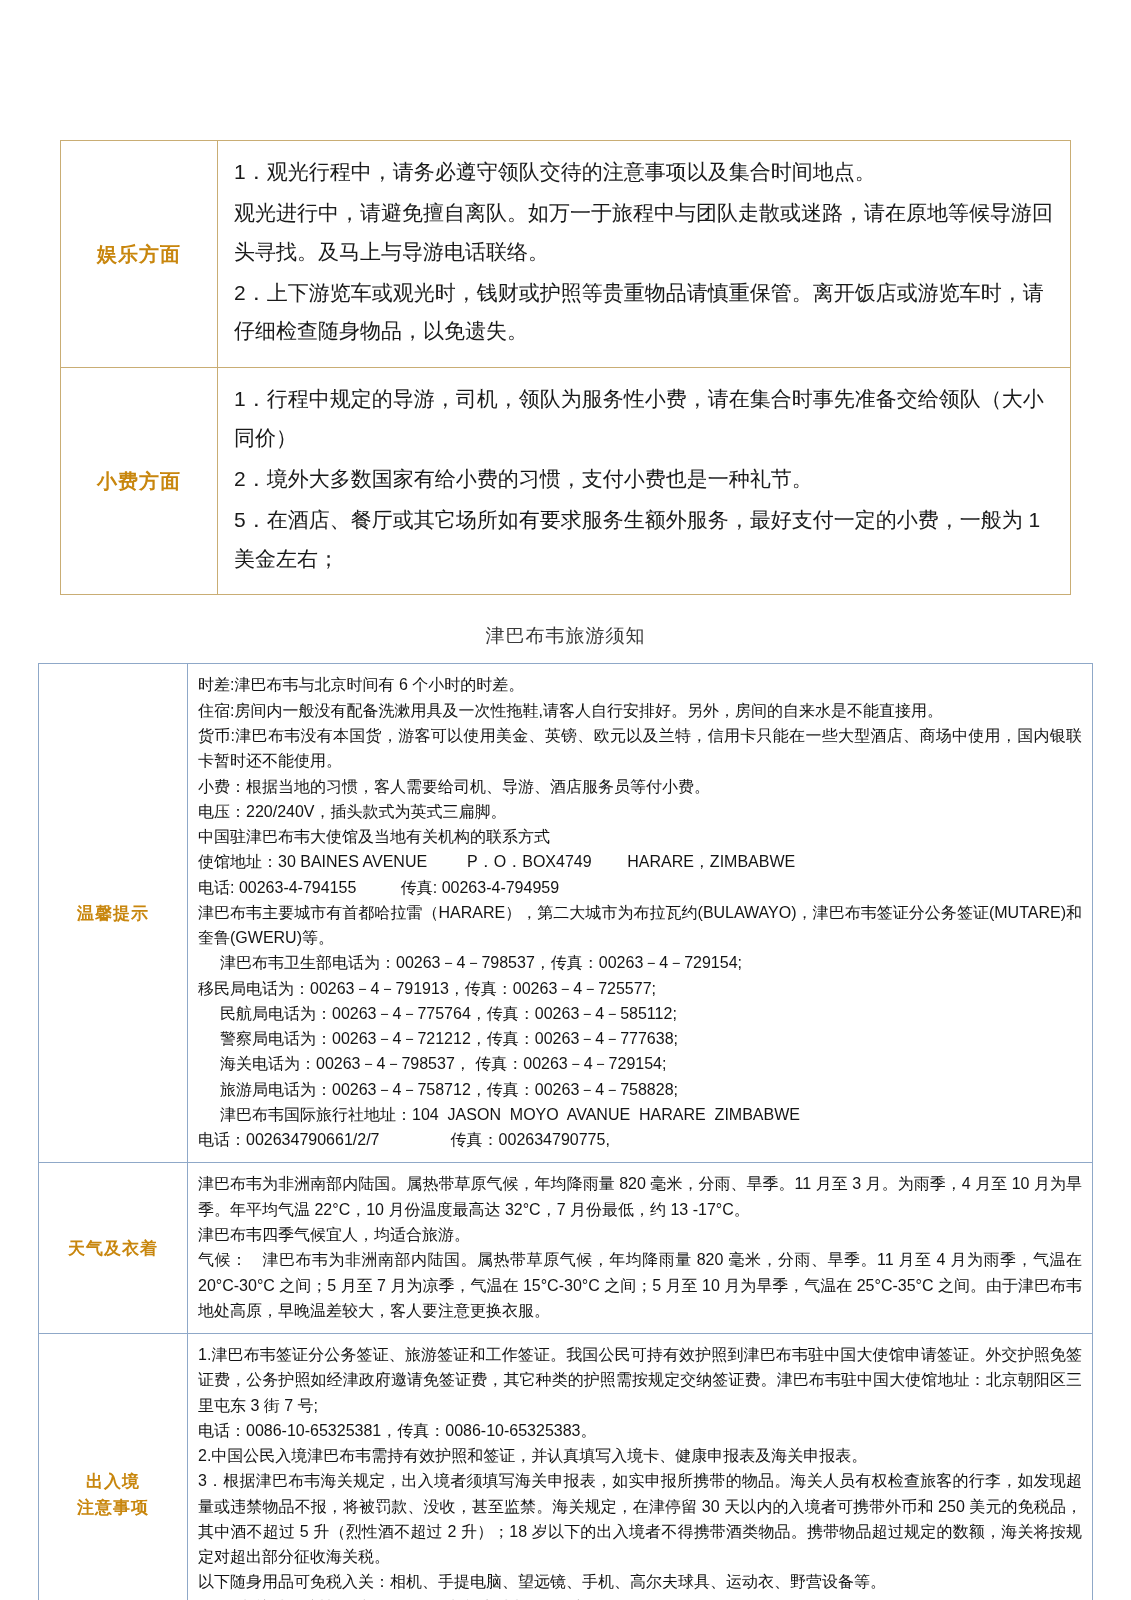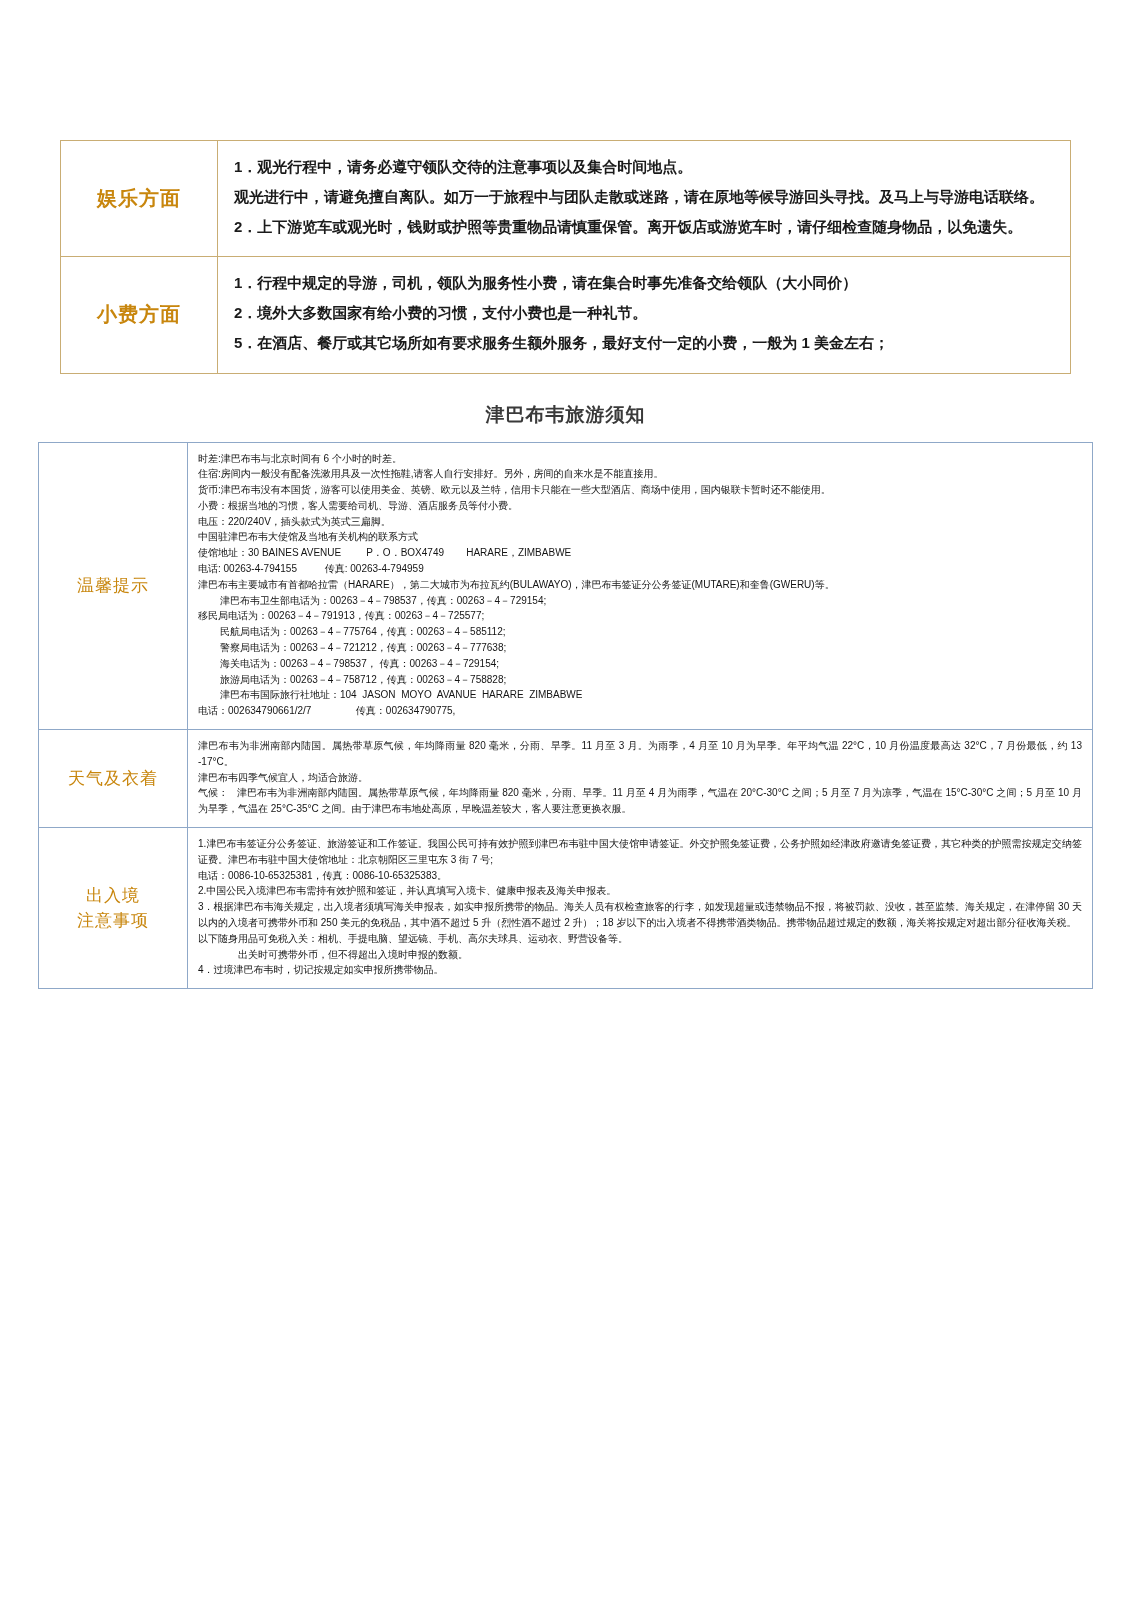--- a/index.html
+++ b/index.html
@@ -36,25 +36,24 @@
   }
   .table1 td.label {
     width: 128px;
     text-align: center;
     color: #c8860d;
     font-weight: bold;
     font-size: 20px;
     letter-spacing: 1px;
   }
   .table1 td.content {
-    font-size: 15px;
+    font-size: 21px;
     line-height: 1.85;
     color: #1a1a1a;
     padding: 12px 16px 14px 16px;
-    font-weight: bold;
   }
   .table1 .content p {
     margin: 0 0 2px 0;
   }
 
   
   .plug-cell {
     height: 110px;
     padding: 8px 14px 8px 30px !important;
   }
@@ -110,21 +109,21 @@
     top: 86px;
     width: 112px;
     height: 8px;
     background: radial-gradient(ellipse at 50% 50%, rgba(0,0,0,0.22), rgba(0,0,0,0) 70%);
   }
 
   
   .section-title {
     text-align: center;
     font-size: 19px;
-    font-weight: bold;
+    font-weight: normal;
     color: #3a3a3a;
     margin: 28px 0 14px 0;
     letter-spacing: 1px;
   }
 
   
   .table2 {
     margin: 0 38px 0 38px;
     border-collapse: collapse;
     width: 1055px;
@@ -132,27 +131,27 @@
   }
   .table2 td {
     border: 1px solid #8fa8c8;
     vertical-align: middle;
     padding: 6px 10px;
   }
   .table2 td.label {
     width: 128px;
     text-align: center;
     color: #c8860d;
-    font-weight: normal;
+    font-weight: bold;
     font-size: 17px;
     line-height: 1.5;
     letter-spacing: 1px;
   }
   .table2 td.content {
-    font-size: 10px;
+    font-size: 16px;
     line-height: 1.58;
     color: #141414;
     padding: 8px 10px 10px 10px;
     text-align: justify;
   }
   .table2 .content p {
     margin: 0;
   }
   .indent1 { text-indent: 0; padding-left: 22px; }
   .indent2 { text-indent: 0; padding-left: 40px; }

